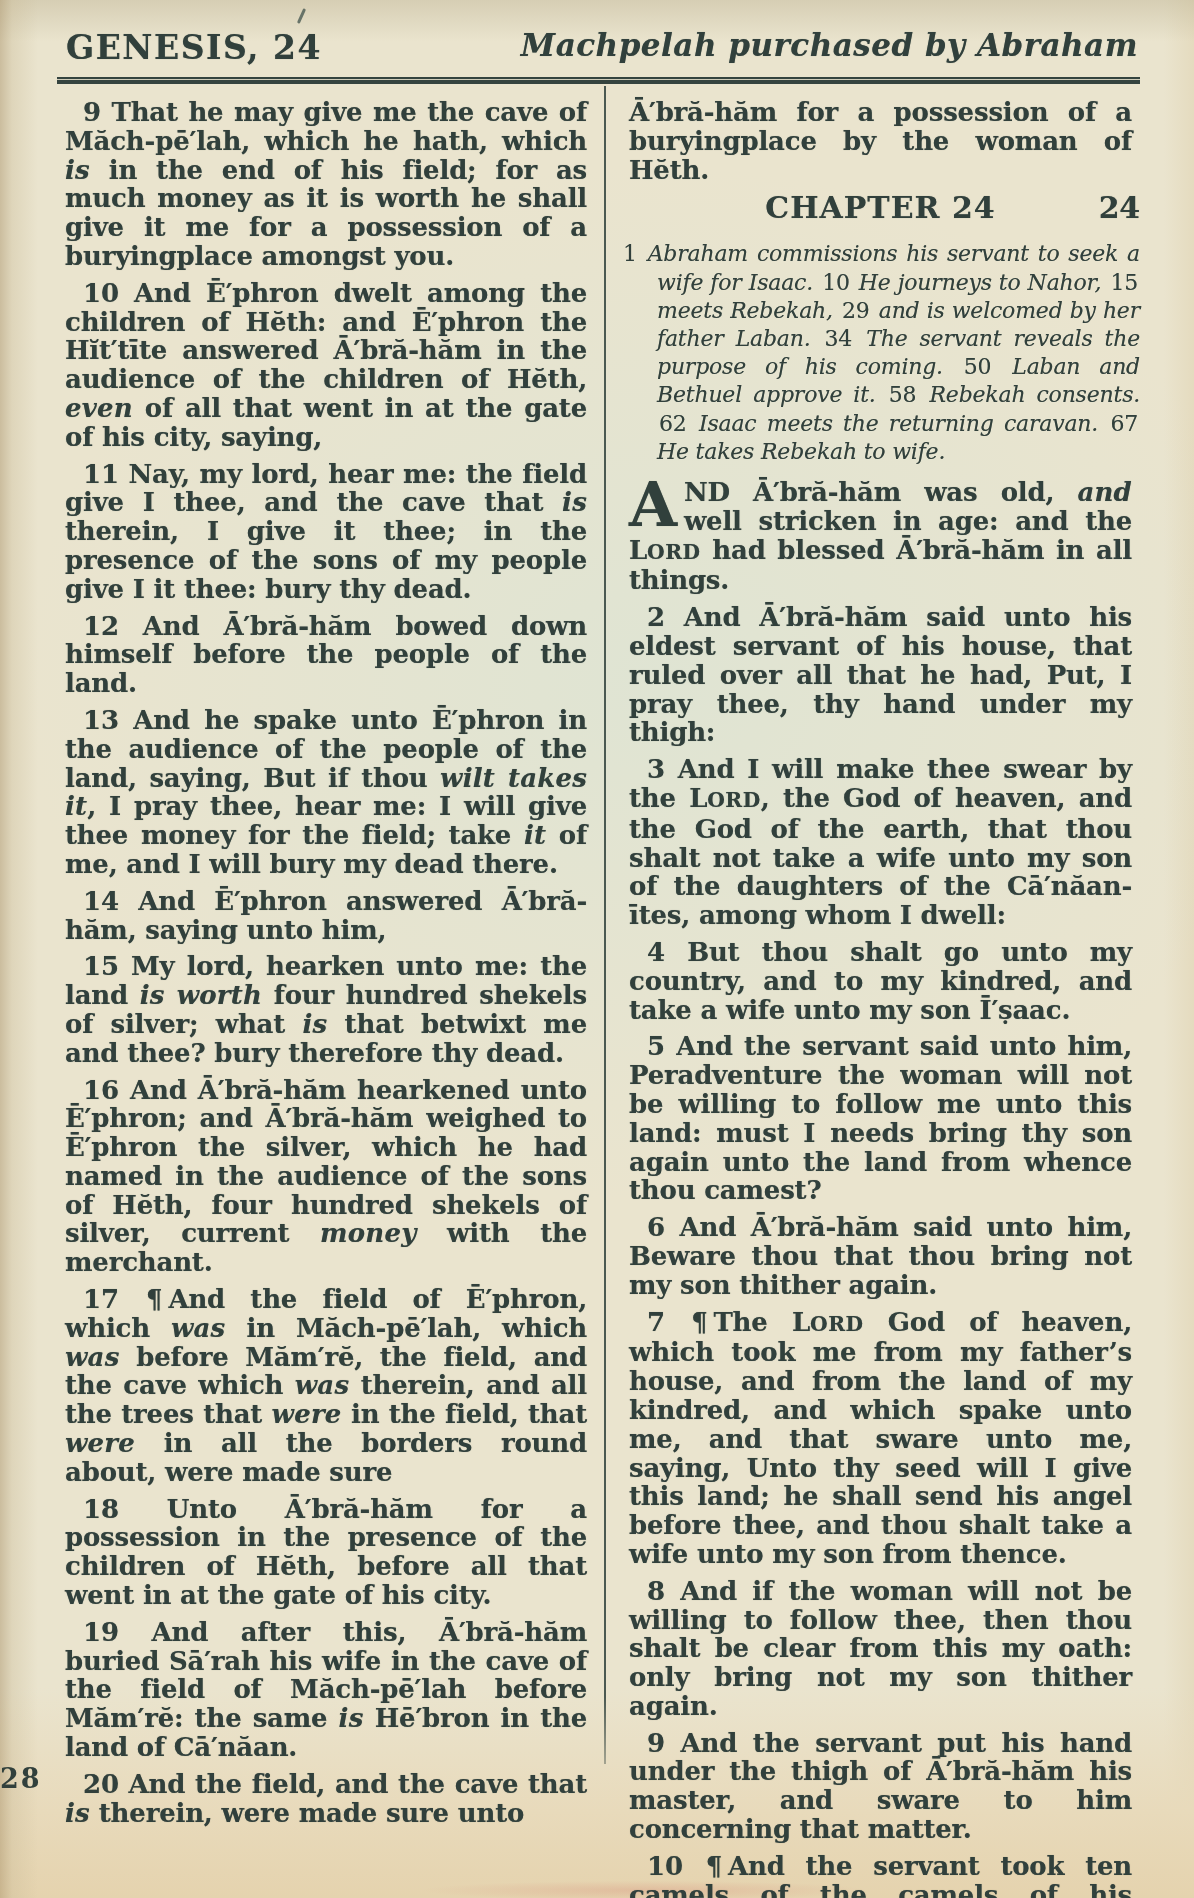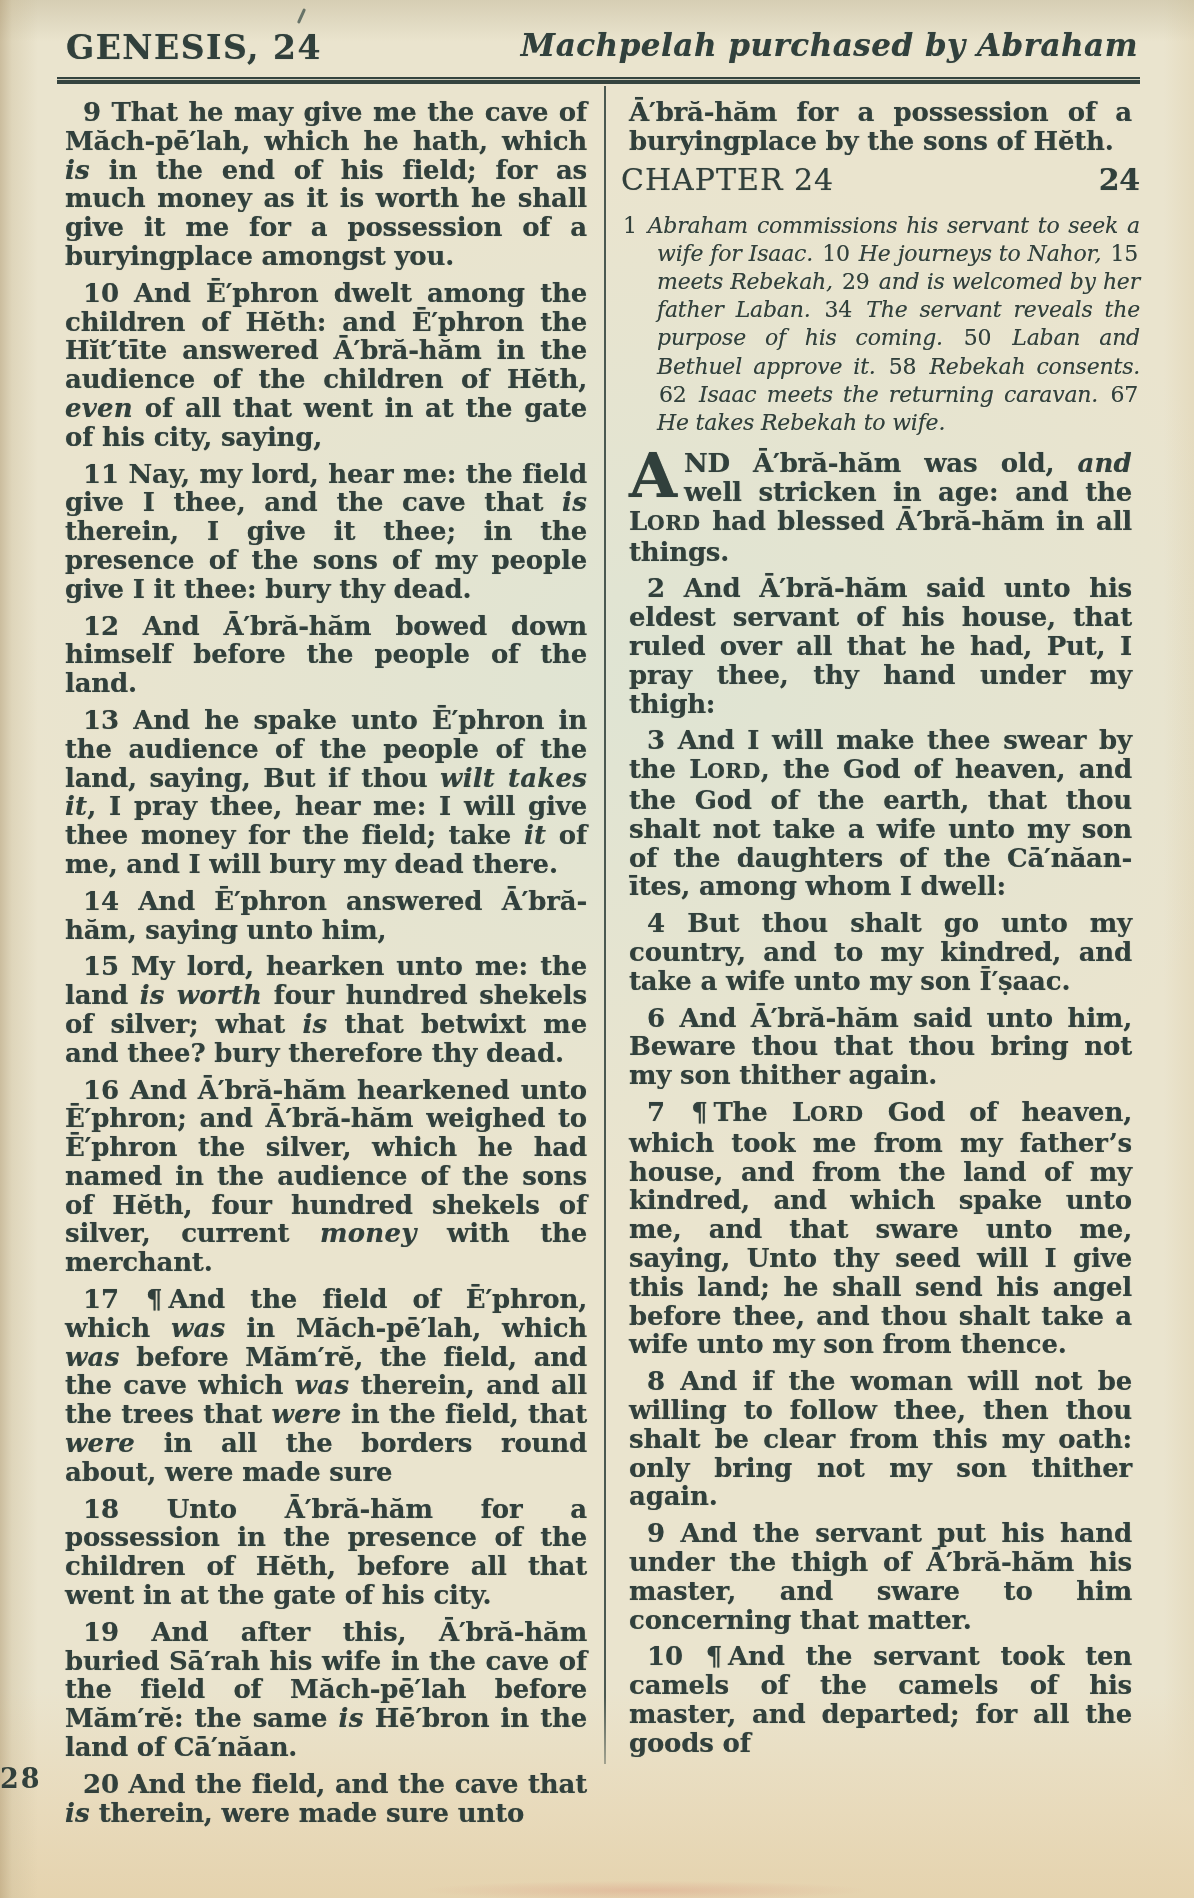--- a/index.html
+++ b/index.html
@@ -50,22 +50,22 @@
   .col.left{left:57px;width:538px;}
   .col.right{left:621px;width:519px;}
   .col p{margin:8px;padding:0;text-indent:18px;}
   .col p.cont{text-indent:0;}
   i{letter-spacing:0.2px;}
   .sc{font-size:0.78em;letter-spacing:0.5px;}
   .pilcrow{padding:0 6px 0 2px;}
   
   .chapter-row{position:relative;height:36px;margin:10px 0 10px 0;}
   .chapter-title{
-    position:absolute;left:0;right:0;text-align:left;
-    font-size:30px;font-weight:normal;letter-spacing:1px;
+    position:absolute;left:0;right:0;text-align:center;
+    font-size:30px;font-weight:bold;letter-spacing:1px;
   }
   .chapter-num{position:absolute;right:0;top:0;font-size:30px;font-weight:bold;}
   
   .summary{
     font-style:italic;font-weight:normal;
     font-size:22px;line-height:28.2px;
     margin:0 0 12px 0 !important;
     padding-left:36px !important;text-indent:-36px !important;
     text-shadow:0 0 0.5px rgba(49,64,60,0.5);
   }
@@ -99,31 +99,32 @@
     <p>14 And Ē′phron answered Ā′bră-hăm, saying unto him,</p>
     <p>15 My lord, hearken unto me: the land <i>is worth</i> four hundred shekels of silver; what <i>is</i> that betwixt me and thee? bury therefore thy dead.</p>
     <p>16 And Ā′bră-hăm hearkened unto Ē′phron; and Ā′bră-hăm weighed to Ē′phron the silver, which he had named in the audience of the sons of Hĕth, four hundred shekels of silver, current <i>money</i> with the merchant.</p>
     <p>17 <span class="pilcrow">¶</span>And the field of Ē′phron, which <i>was</i> in Măch-pē′lah, which <i>was</i> before Măm′rĕ, the field, and the cave which <i>was</i> therein, and all the trees that <i>were</i> in the field, that <i>were</i> in all the borders round about, were made sure</p>
     <p>18 Unto Ā′bră-hăm for a possession in the presence of the children of Hĕth, before all that went in at the gate of his city.</p>
     <p>19 And after this, Ā′bră-hăm buried Sā′rah his wife in the cave of the field of Măch-pē′lah before Măm′rĕ: the same <i>is</i> Hē′bron in the land of Cā′năan.</p>
     <p>20 And the field, and the cave that <i>is</i> therein, were made sure unto</p>
   </div>
 
 <div class="col right" id="right-col">
-  <p class="cont" id="cont-p">Ā′bră-hăm for a possession of a buryingplace by the sons of Hĕth.</p>
+  <p class="cont" id="cont-p">Ā′bră-hăm for a possession of a buryingplace by the woman of Hĕth.</p>
   <div class="chapter-row">
     <span class="chapter-title">CHAPTER 24</span>
     <span class="chapter-num">24</span>
   </div>
   <p class="summary" id="summary-p"><span class="rn">1</span> Abraham commissions his servant to seek a wife for Isaac. <span class="rn">10</span> He journeys to Nahor, <span class="rn">15</span> meets Rebekah, <span class="rn">29</span> and is welcomed by her father Laban. <span class="rn">34</span> The servant reveals the purpose of his coming. <span class="rn">50</span> Laban and Bethuel approve it. <span class="rn">58</span> Rebekah consents. <span class="rn">62</span> Isaac meets the returning caravan. <span class="rn">67</span> He takes Rebekah to wife.</p>
   <div id="right-verses">
       <p class="v1"><span class="dropcap">A</span>ND Ā′bră-hăm was old, <i>and</i> well stricken in age: and the L<span class="sc">ORD</span> had blessed Ā′bră-hăm in all things.</p>
       <p>2 And Ā′bră-hăm said unto his eldest servant of his house, that ruled over all that he had, Put, I pray thee, thy hand under my thigh:</p>
       <p>3 And I will make thee swear by the L<span class="sc">ORD</span>, the God of heaven, and the God of the earth, that thou shalt not take a wife unto my son of the daughters of the Cā′năan-ītes, among whom I dwell:</p>
       <p>4 But thou shalt go unto my country, and to my kindred, and take a wife unto my son Ī′ṣaac.</p>
+      <p>5 And the servant said unto him, Peradventure the woman will not be willing to follow me unto this land: must I needs bring thy son again unto the land from whence thou camest?</p>
       <p>6 And Ā′bră-hăm said unto him, Beware thou that thou bring not my son thither again.</p>
       <p>7 <span class="pilcrow">¶</span>The L<span class="sc">ORD</span> God of heaven, which took me from my father’s house, and from the land of my kindred, and which spake unto me, and that sware unto me, saying, Unto thy seed will I give this land; he shall send his angel before thee, and thou shalt take a wife unto my son from thence.</p>
       <p>8 And if the woman will not be willing to follow thee, then thou shalt be clear from this my oath: only bring not my son thither again.</p>
       <p>9 And the servant put his hand under the thigh of Ā′bră-hăm his master, and sware to him concerning that matter.</p>
       <p>10 <span class="pilcrow">¶</span>And the servant took ten camels of the camels of his master, and departed; for all the goods of</p>
     </div>
 </div>
 
 <div class="page-num">28</div>
 

